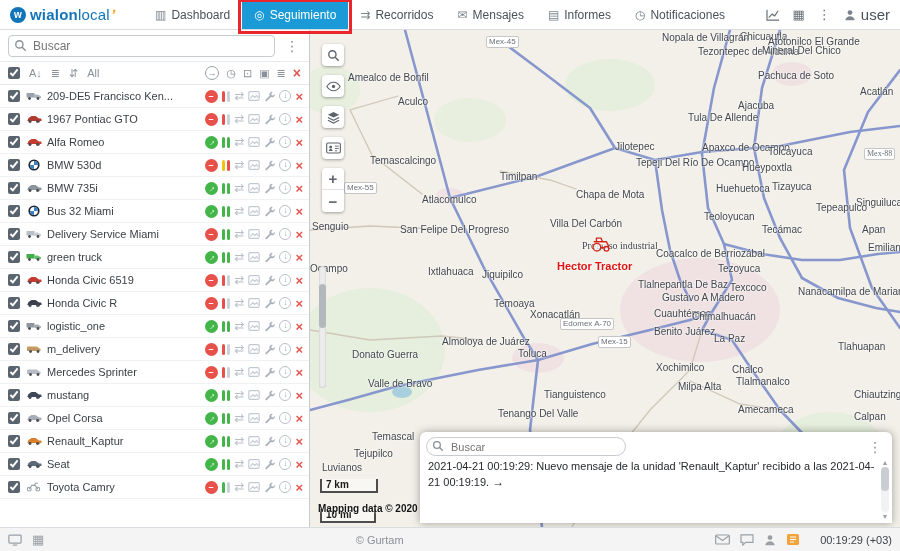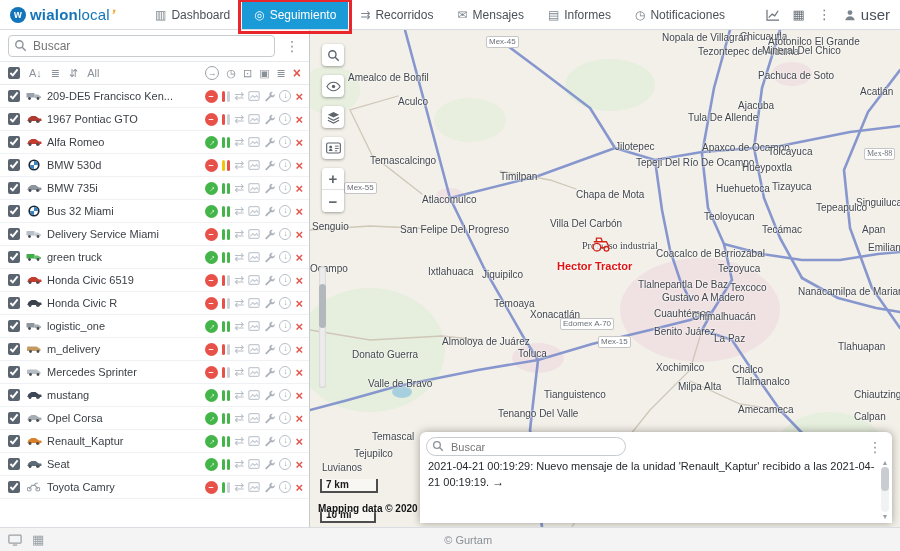--- a/index.html
+++ b/index.html
@@ -932,15 +932,41 @@
     <div class="sb-left">
       <span class="sb-ic">
         <svg width="14" height="12" viewBox="0 0 16 13">
             <rect x="1" y="1" width="14" height="9" rx="1" fill="none" stroke="#9aa0a6" stroke-width="1.4"></rect>
             <path d="M5.5 12.3h5" stroke="#9aa0a6" stroke-width="1.4"></path>
           </svg>
       </span>
       <span class="sb-ic" style="font-size:13px">▦</span>
     </div>
     <div class="sb-center">© Gurtam</div>
+    <div class="sb-right">
+      <span class="sb-ic">
+        <svg width="15" height="11" viewBox="0 0 16 11">
+            <rect x=".7" y=".7" width="14.6" height="9.6" rx="1" fill="none" stroke="#9aa0a6" stroke-width="1.3"></rect>
+            <path d="M1 1.5l7 5 7-5" fill="none" stroke="#9aa0a6" stroke-width="1.3"></path>
+          </svg>
+      </span>
+      <span class="sb-ic">
+        <svg width="14" height="12" viewBox="0 0 15 13">
+            <path d="M1 1h13v8H6l-3 3v-3H1z" fill="none" stroke="#9aa0a6" stroke-width="1.3"></path>
+          </svg>
+      </span>
+      <span class="sb-ic">
+        <svg width="12" height="12" viewBox="0 0 14 14">
+            <circle cx="7" cy="4.2" r="2.8" fill="#9aa0a6"></circle>
+            <path d="M1.5 13c.6-3.2 3-4.6 5.5-4.6s4.9 1.4 5.5 4.6z" fill="#9aa0a6"></path>
+          </svg>
+      </span>
+      <span class="sb-ic">
+        <svg width="14" height="13" viewBox="0 0 14 13">
+            <rect x="1" y="1" width="12" height="11" rx="1.5" fill="#f2a33c"></rect>
+            <path d="M4 4h6M4 6.5h6M4 9h4" stroke="#fff" stroke-width="1.2" fill="none"></path>
+          </svg>
+      </span>
+      <span class="sb-time">00:19:29 (+03)</span>
+    </div>
   </div>
 
 </div>
 
 </body></html>

